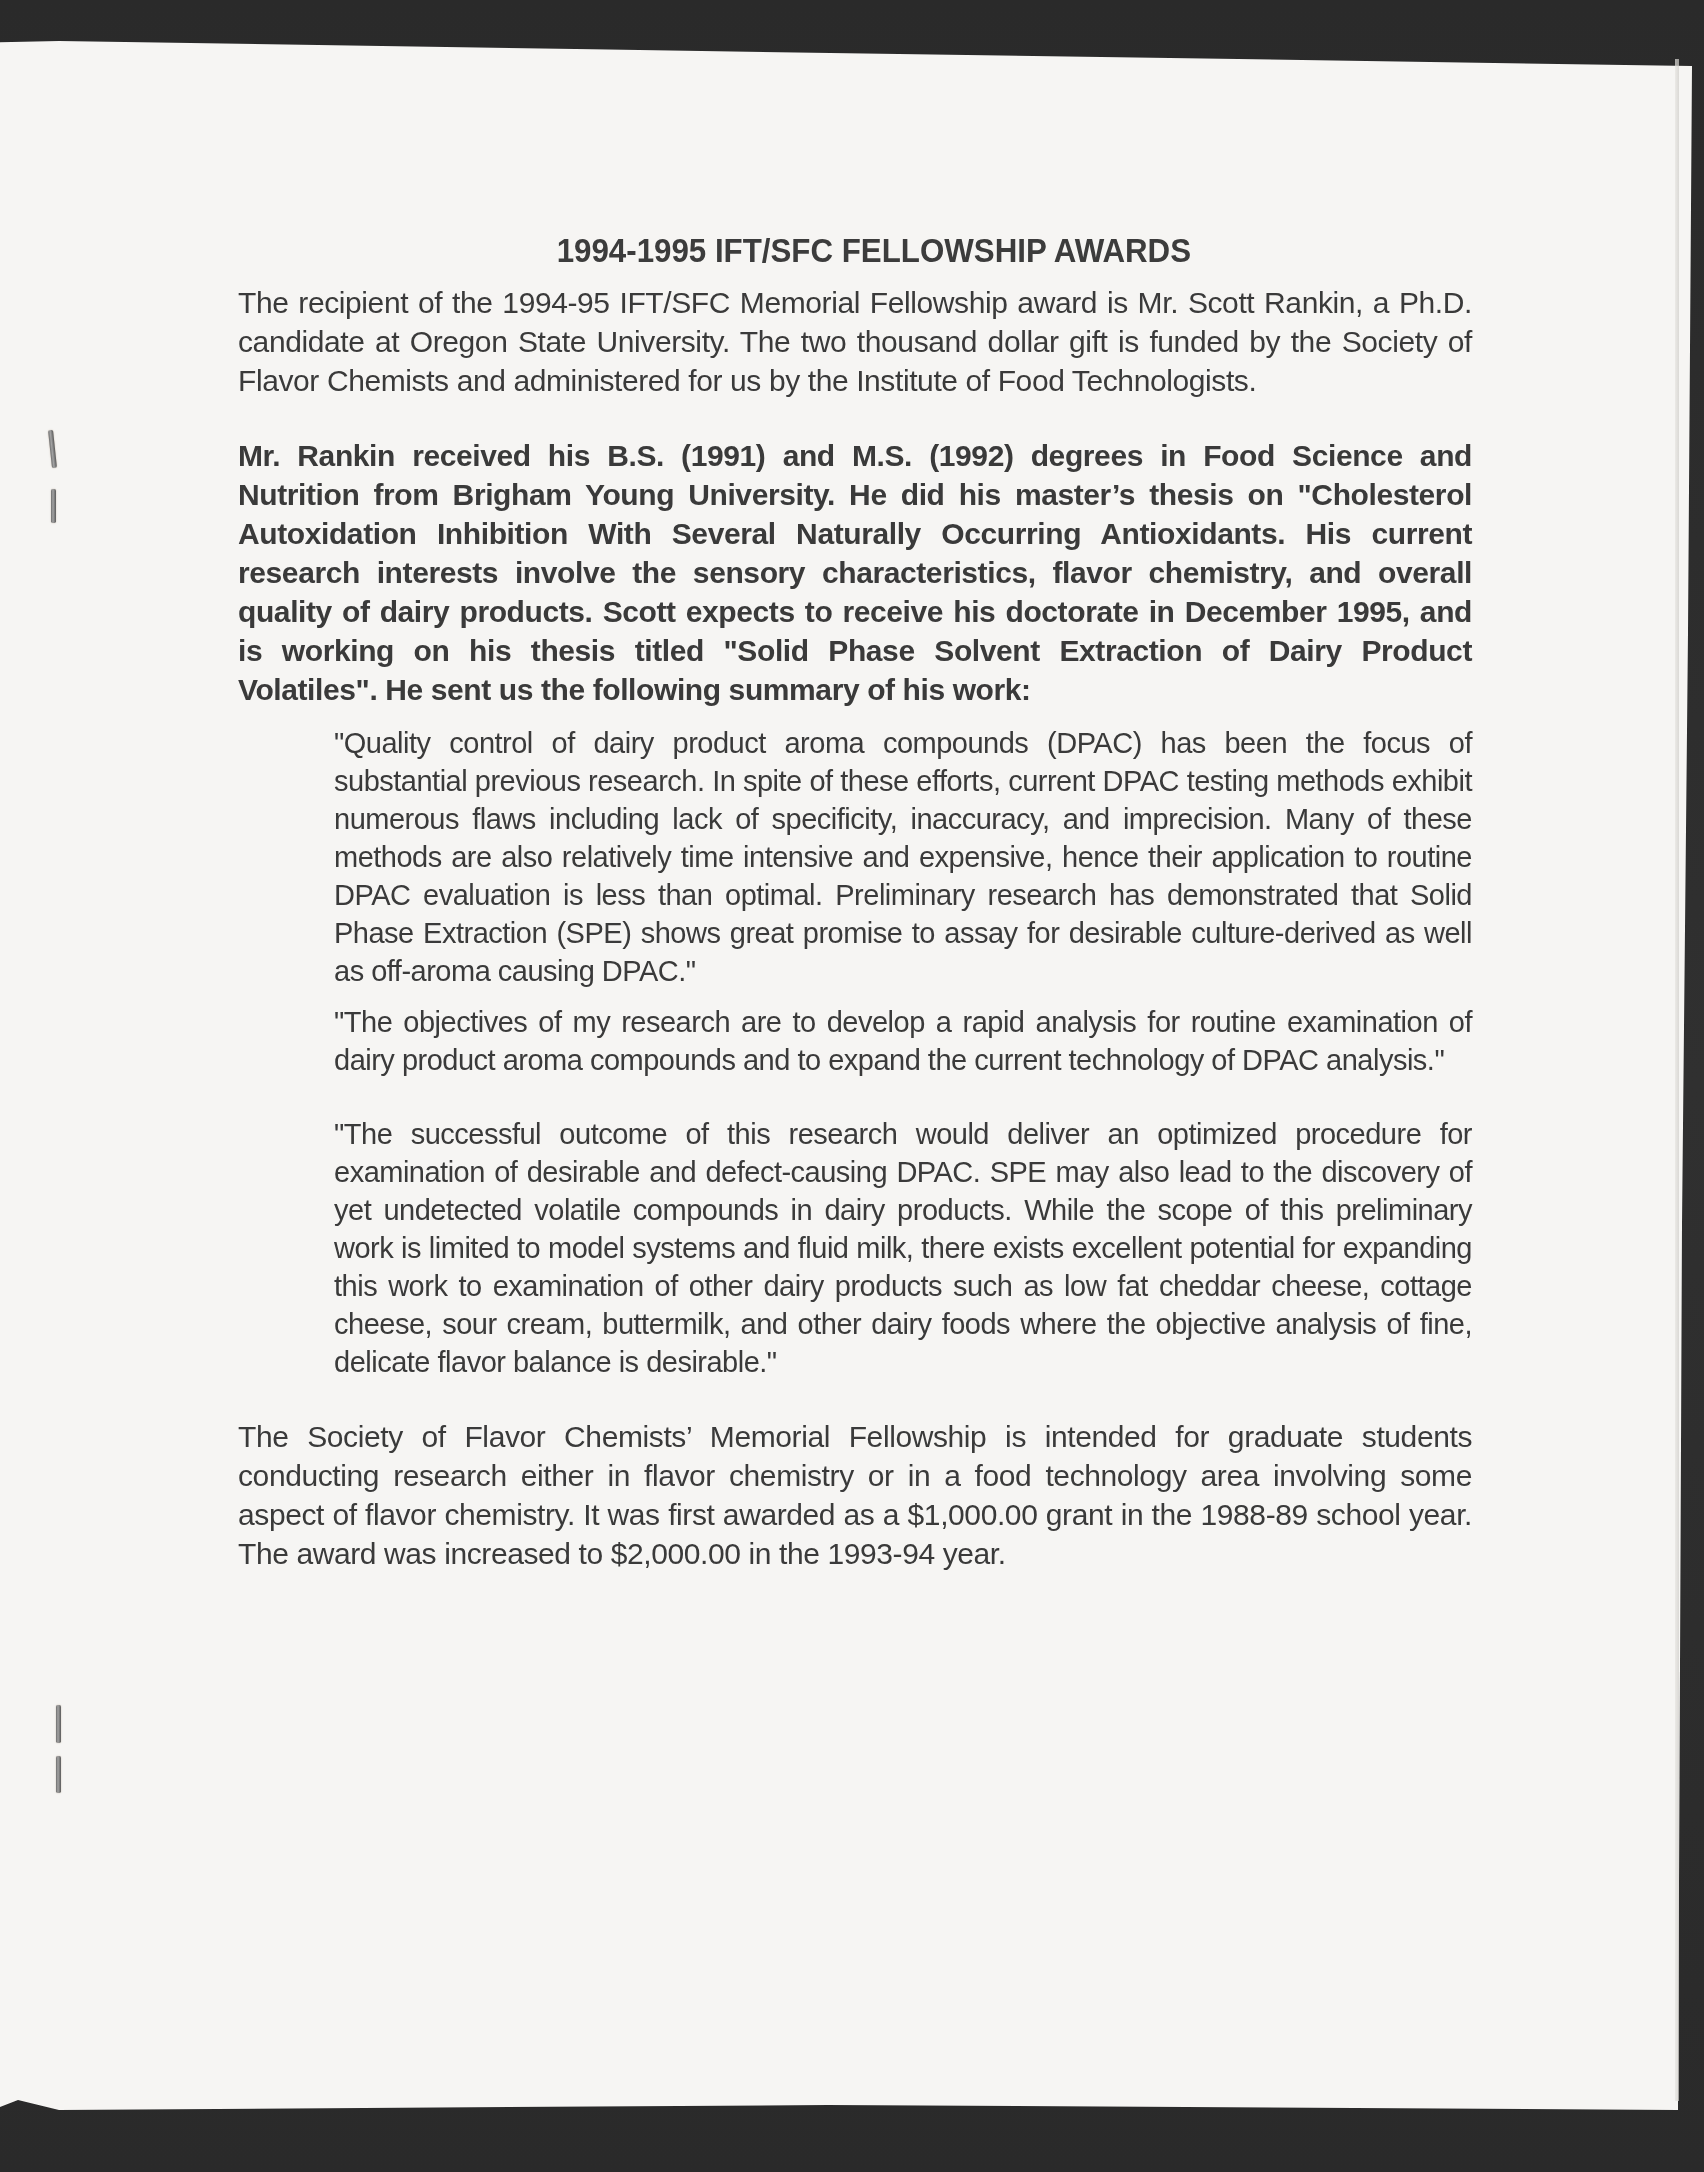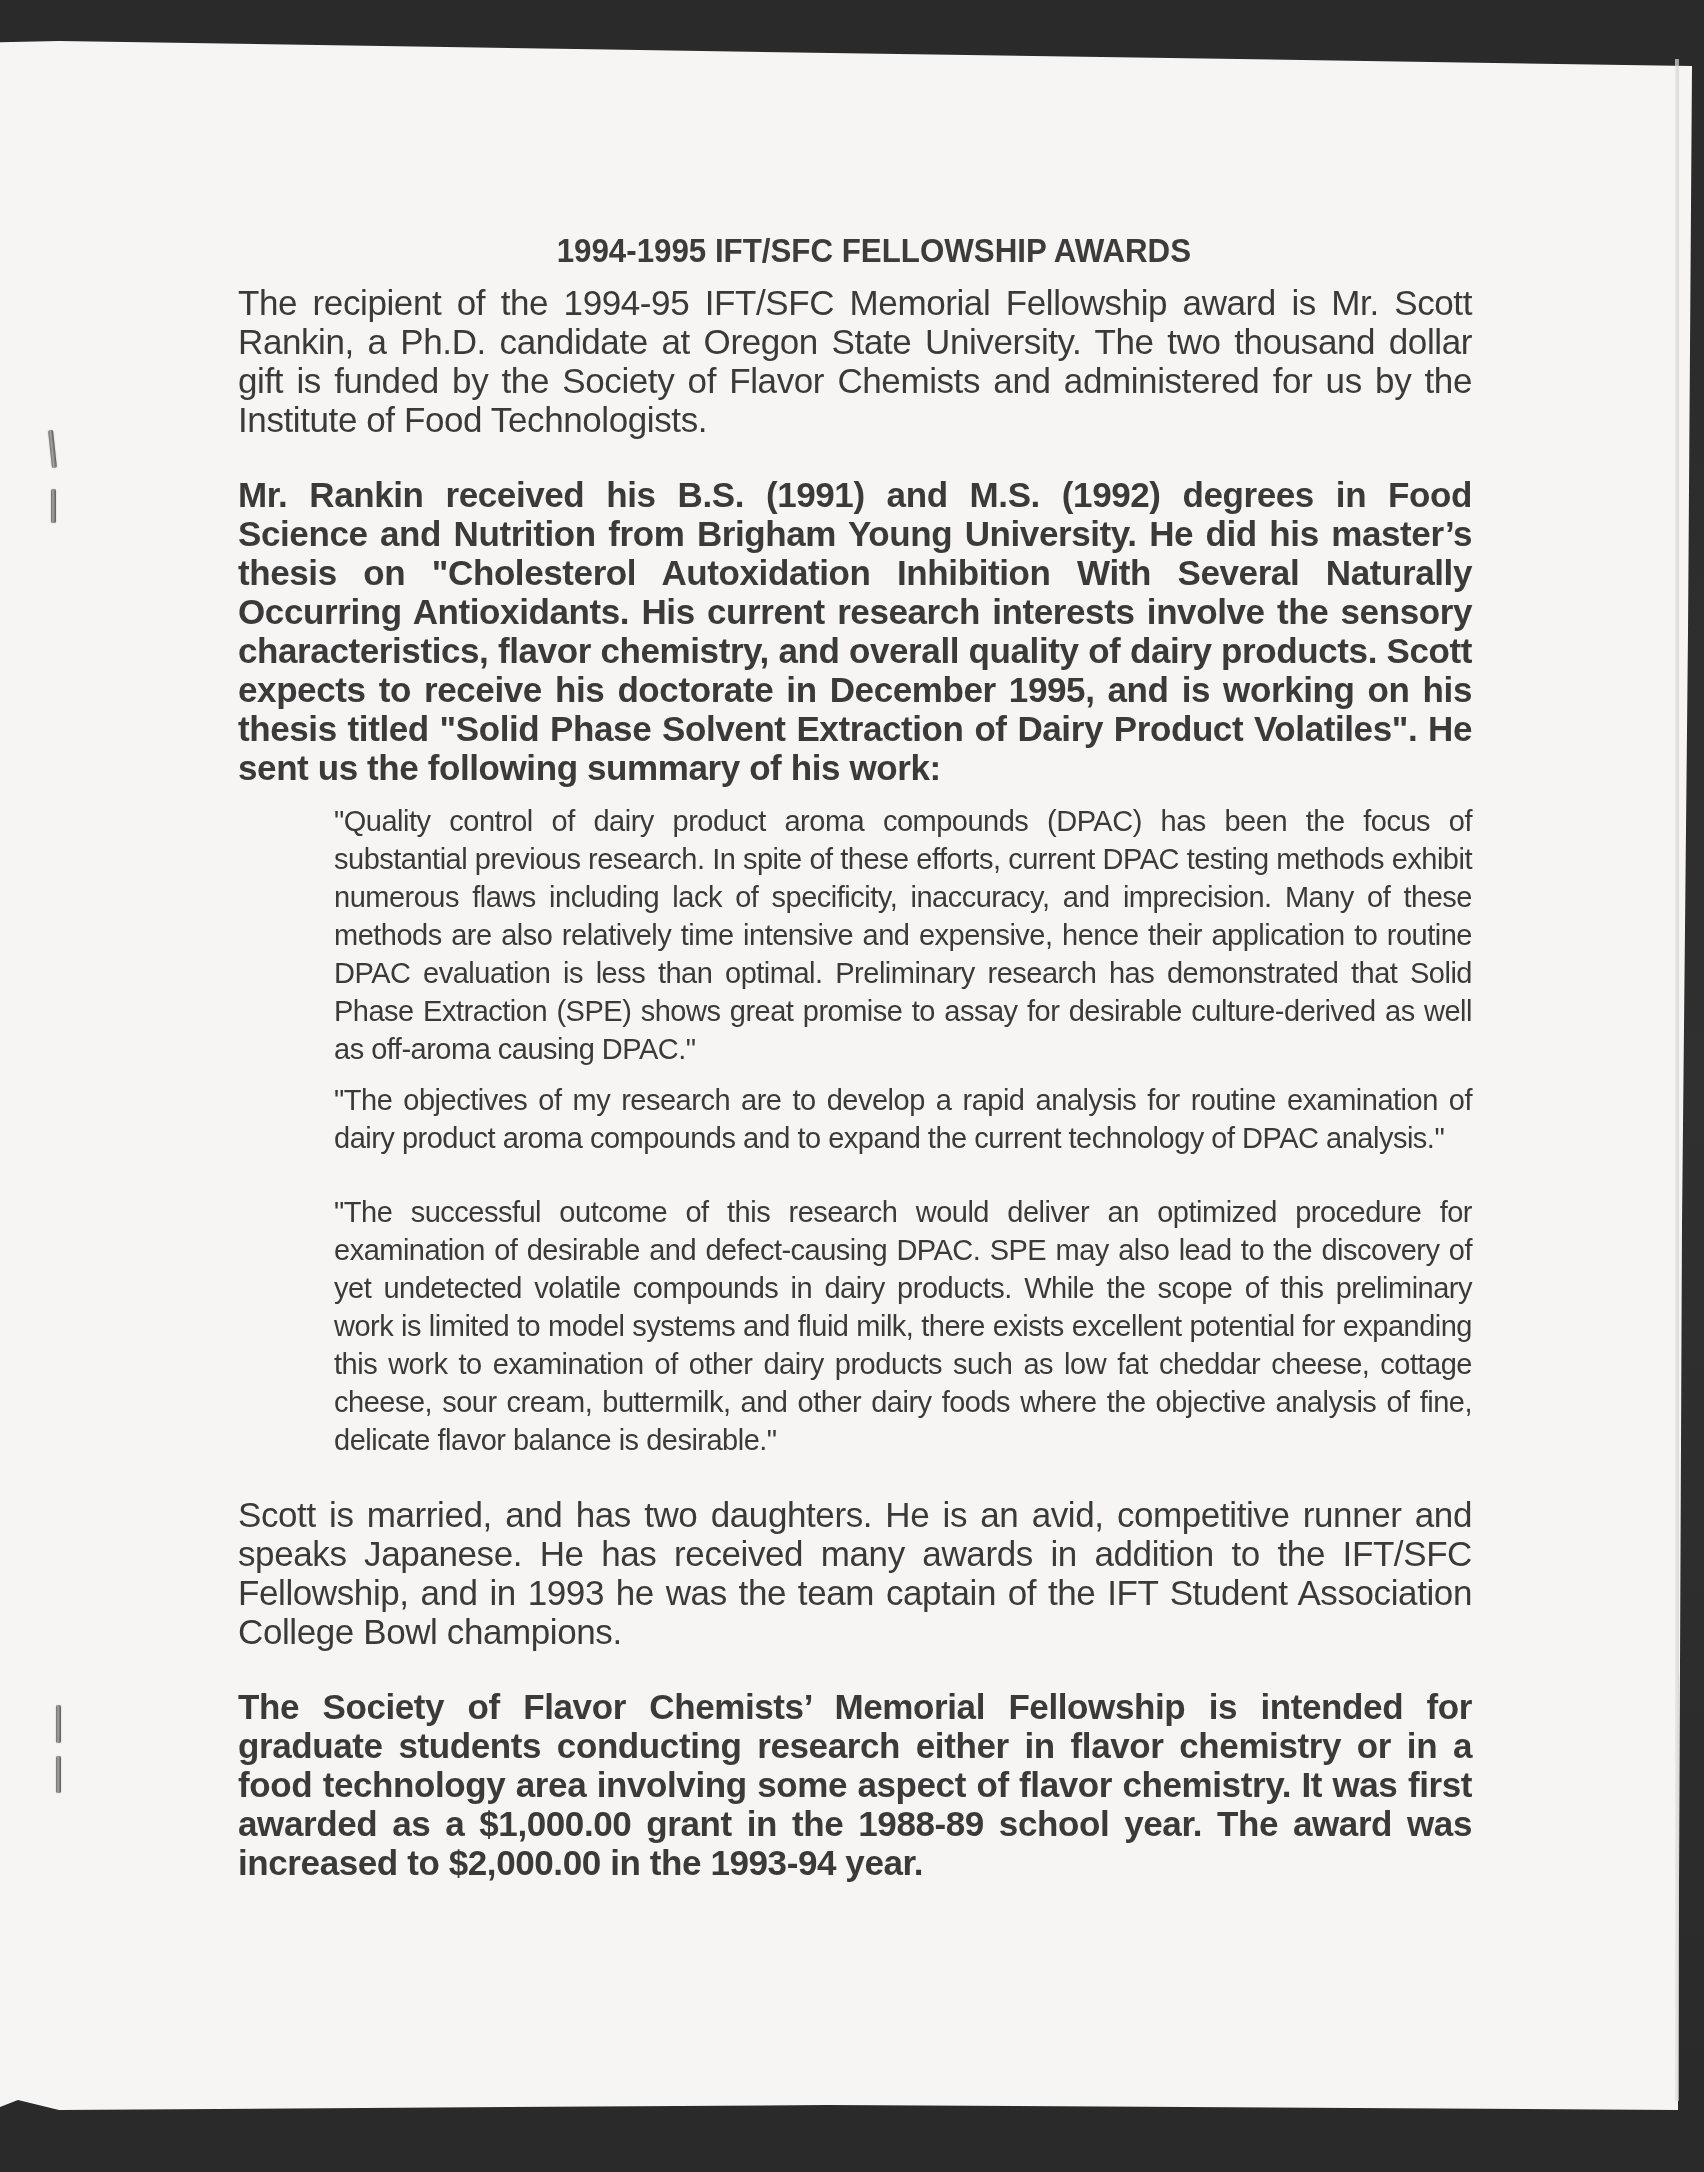--- a/index.html
+++ b/index.html
@@ -60,21 +60,21 @@
       text-align: center;
       font-weight: bold;
       font-size: 34px;
       letter-spacing: 0px;
       margin: 6px 0 13px 0;
       padding-left: 41px;
       transform: scaleX(0.92);
       color: #3c3c3c;
     }
     .para {
-      font-size: 35px;
+      font-size: 30px;
       line-height: 39px;
       text-align: justify;
       text-align-last: left;
       margin: 0;
       transform-origin: left top;
       letter-spacing: -0.4px;
       word-spacing: 0px;
     }
     .para + .para { margin-top: 33px; font-weight: bold; }
     .quote {
@@ -112,17 +112,16 @@
   <p class="para p1">The recipient of the 1994-95 IFT/SFC Memorial Fellowship award is Mr. Scott Rankin, a Ph.D. candidate at Oregon State University.  The two thousand dollar gift is funded by the Society of Flavor Chemists and administered for us by the Institute of Food Technologists.</p>
 
   <p class="para p2">Mr. Rankin received his B.S. (1991) and M.S. (1992) degrees in Food Science and Nutrition from Brigham Young University.  He did his master’s thesis on "Cholesterol Autoxidation Inhibition With Several Naturally Occurring Antioxidants.  His current research interests involve the sensory characteristics, flavor chemistry, and overall quality of dairy products.  Scott expects to receive his doctorate in December 1995, and is working on his thesis titled "Solid Phase Solvent Extraction of Dairy Product Volatiles".  He sent us the following summary of his work:</p>
 
   <p class="quote q1">"Quality control of dairy product aroma compounds (DPAC) has been the focus of substantial previous research.  In spite of these efforts, current DPAC testing methods exhibit numerous flaws including lack of specificity, inaccuracy, and imprecision.  Many of these methods are also relatively time intensive and expensive, hence their application to routine DPAC evaluation is less than optimal.  Preliminary research has demonstrated that Solid Phase Extraction (SPE) shows great promise to assay for desirable culture-derived as well as off-aroma causing DPAC."</p>
 
   <p class="quote q2">"The objectives of my research are to develop a rapid analysis for routine examination of dairy product aroma compounds and to expand the current technology of DPAC analysis."</p>
 
   <p class="quote q3">"The successful outcome of this research would deliver an optimized procedure for examination of desirable and defect-causing DPAC.  SPE may also lead to the discovery of yet undetected volatile compounds in dairy products.  While the scope of this preliminary work is limited to model systems and fluid milk, there exists excellent potential for expanding this work to examination of other dairy products such as low fat cheddar cheese, cottage cheese, sour cream, buttermilk, and other dairy foods where the objective analysis of fine, delicate flavor balance is desirable."</p>
 
-  <p class="para p3">Scott is married, and has two daughters.  He is an avid, competitive runner and speaks Japanese.  He has received many awards in addition to the IFT/SFC Fellowship, and in 1993 he was the team captain of the IFT Student Association College Bowl champions.</p>
 
   <p class="para p4">The Society of Flavor Chemists’ Memorial Fellowship is intended for graduate students conducting research either in flavor chemistry or in a food technology area involving some aspect of flavor chemistry.  It was first awarded as a $1,000.00 grant in the 1988-89 school year.  The award was increased to $2,000.00 in the 1993-94 year.</p>
 </div>
 
 
 </body></html>

